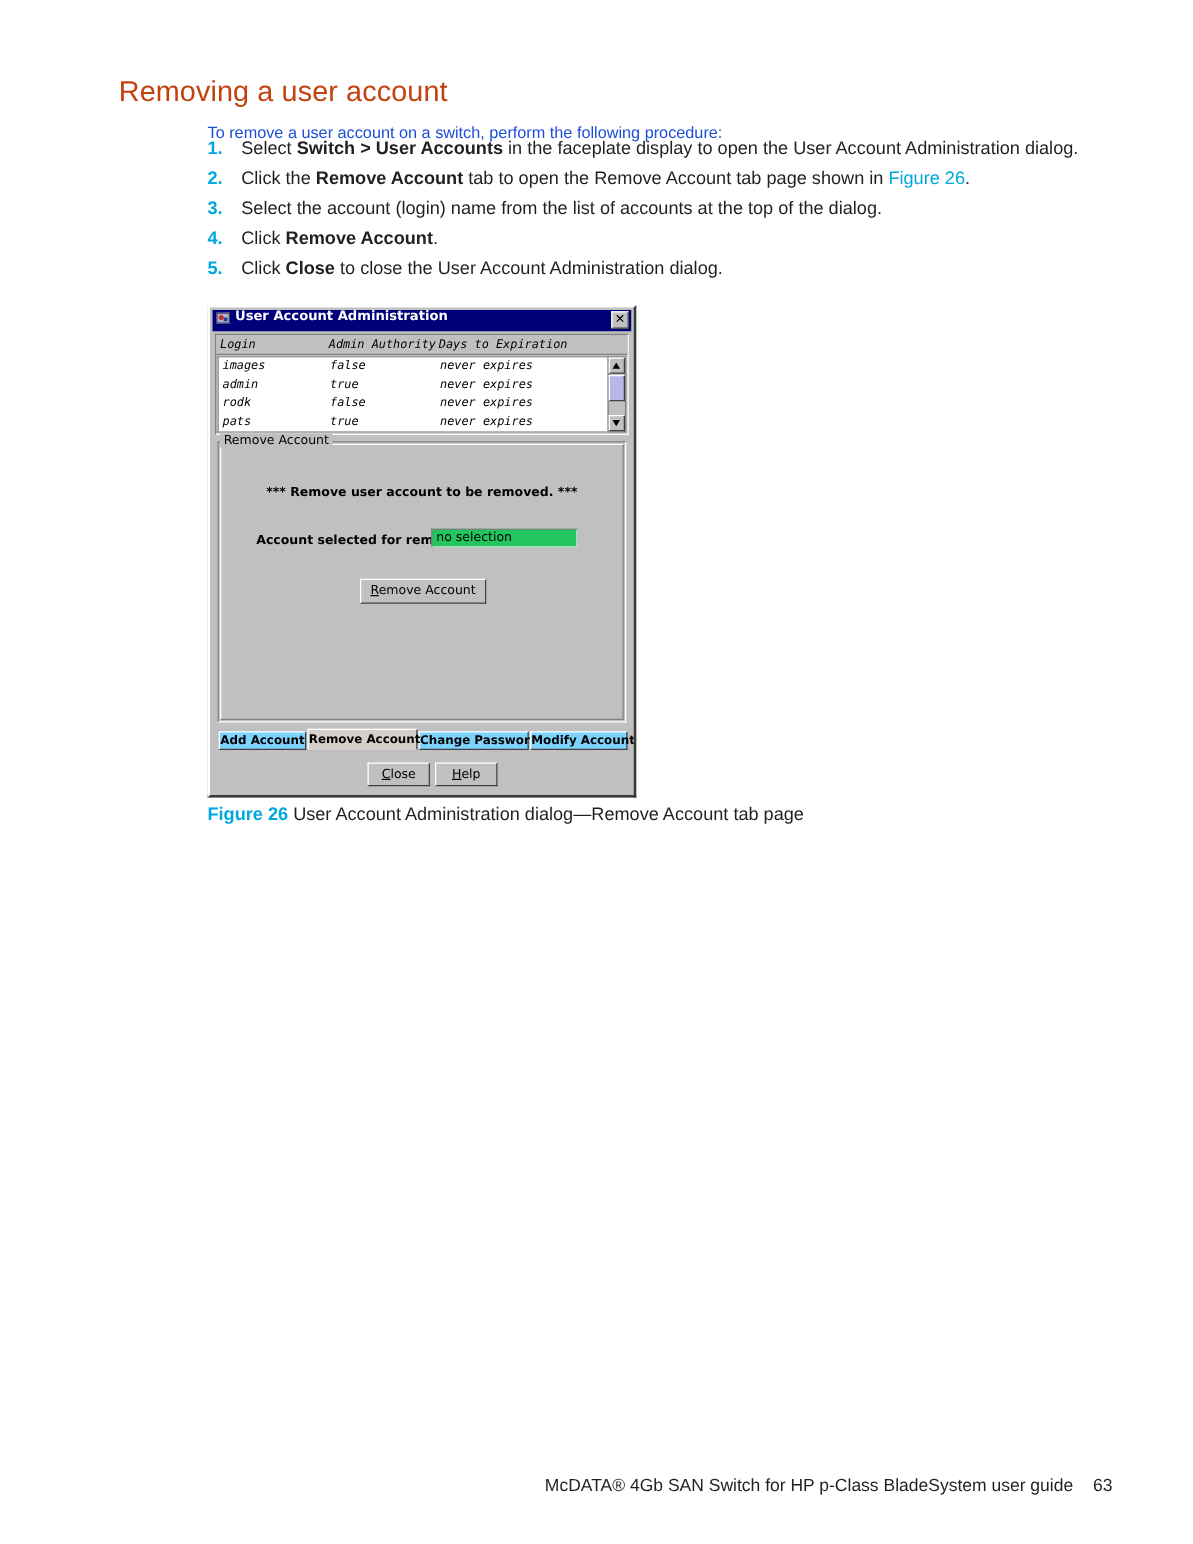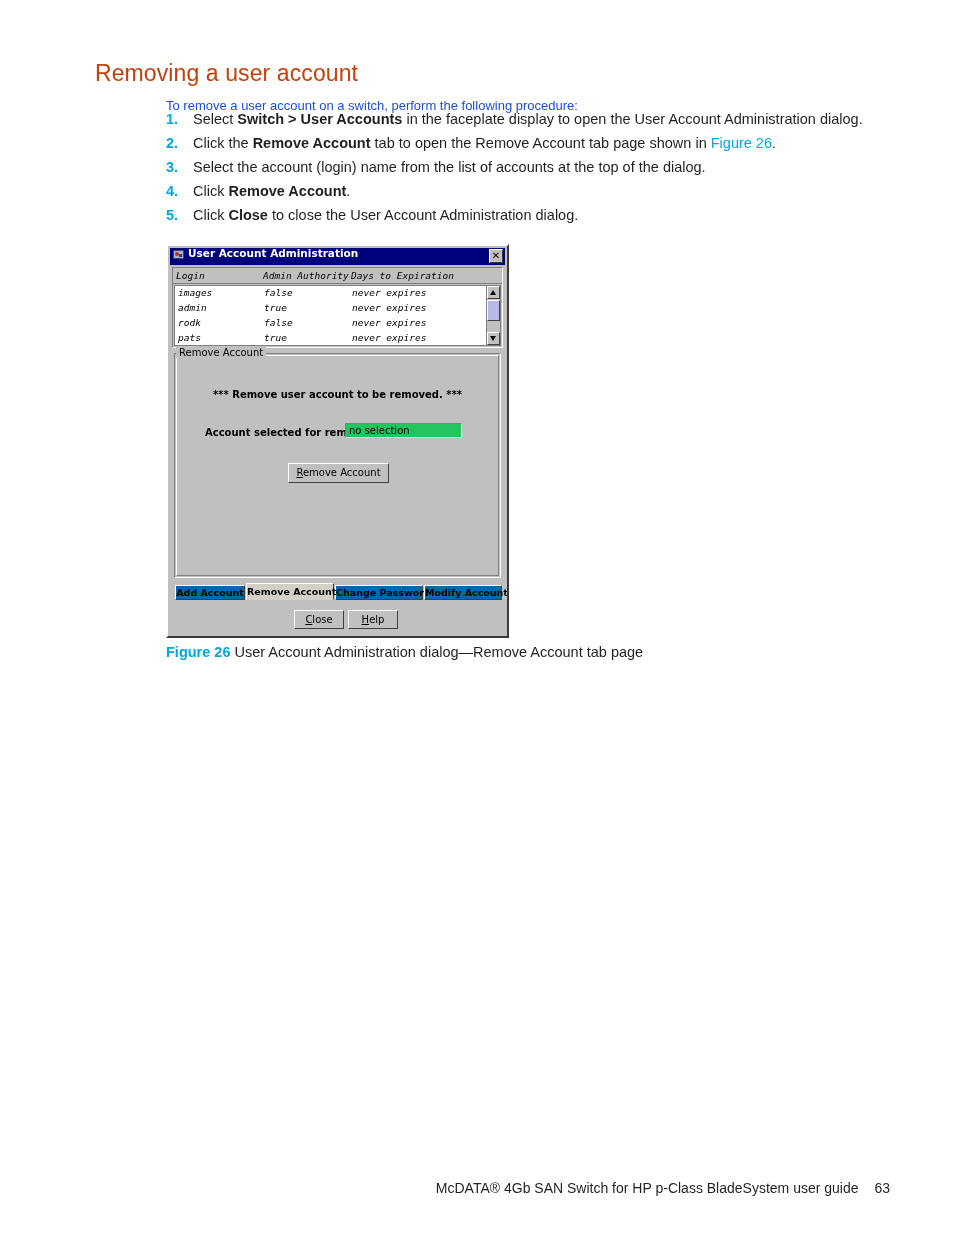--- a/index.html
+++ b/index.html
@@ -387,21 +387,21 @@
     position: absolute;
     left: 4px;
     top: 337px;
     width: 333px;
     height: 17px;
   }
   .tab {
     position: absolute;
     top: 2px;
     height: 15px;
-    background: #0369a1;
+    background: #7dd3fc;
     border-top: 1px solid #ffffff;
     border-left: 1px solid #ffffff;
     border-right: 1px solid #404040;
     border-bottom: 1px solid #404040;
     box-sizing: border-box;
     font-size: 9.5px;
     font-weight: bold;
     color: #000;
     text-align: center;
     line-height: 13px;

